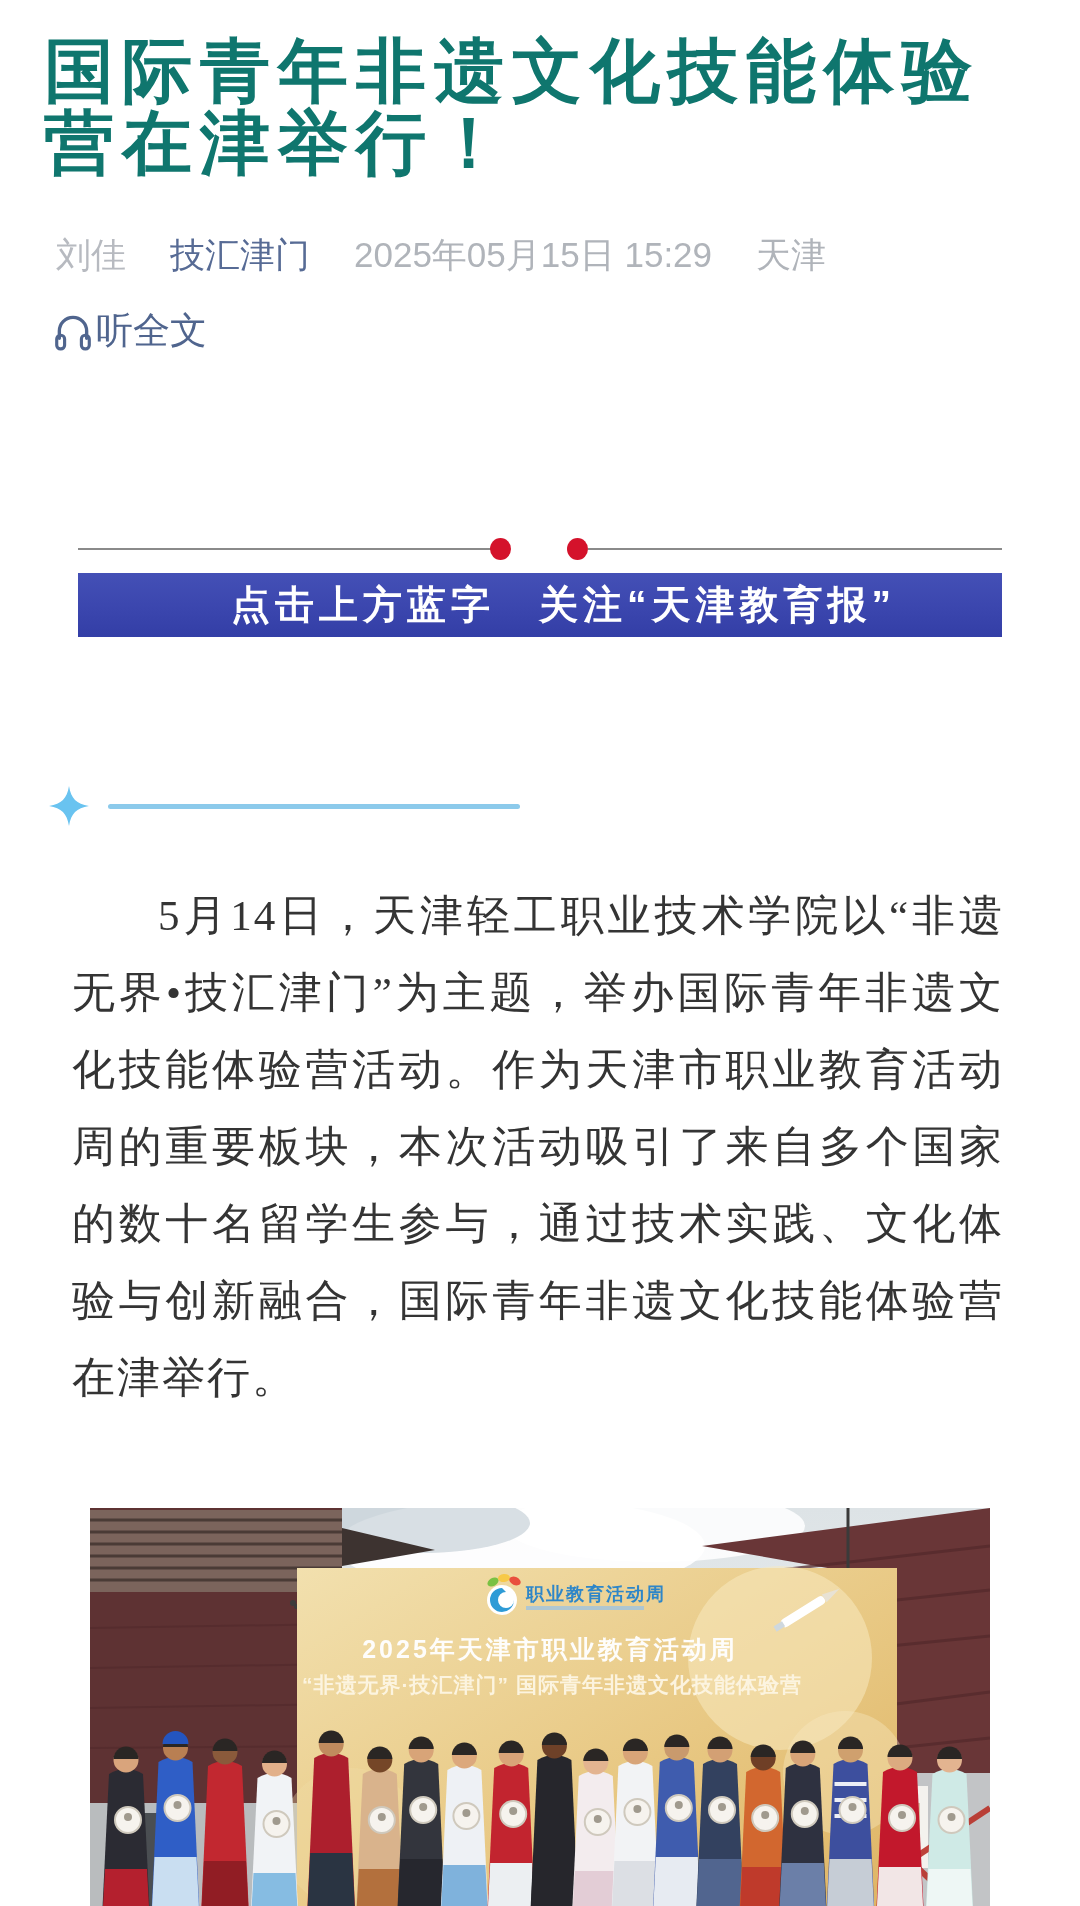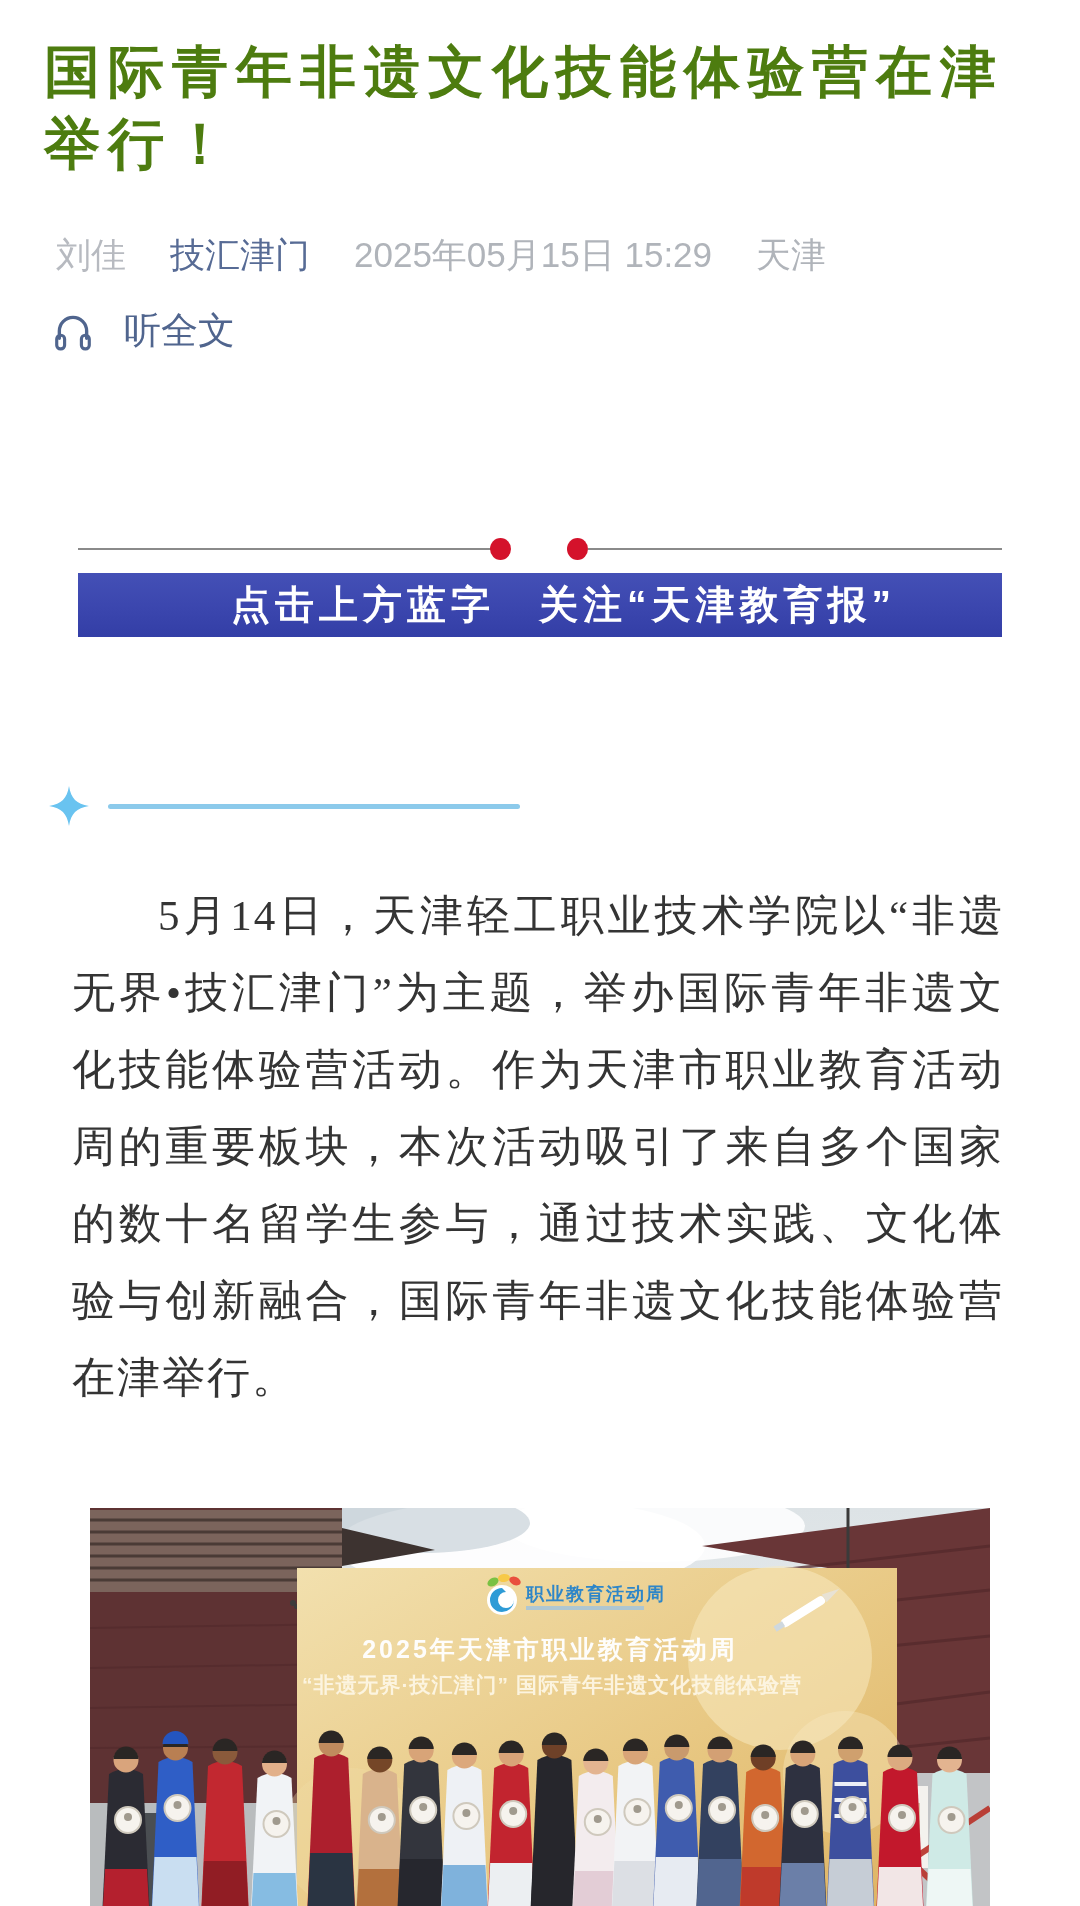--- a/index.html
+++ b/index.html
@@ -6,38 +6,38 @@
   body{
     width:1080px;height:1906px;background:#ffffff;overflow:hidden;
     font-family:"Liberation Sans",sans-serif;
   }
   .page{width:1080px;height:1906px;position:relative;background:#fff;}
 
   
   .title{
     margin:36px 42px 0 44px;
     font-family:"Liberation Serif",serif;
-    font-size:56px;line-height:72px;font-weight:600;
-    color:#4d7c0f;letter-spacing:8px;
+    font-size:70px;line-height:72px;font-weight:600;
+    color:#0f766e;letter-spacing:8px;
   }
 
   
   .byline{
     margin:54px 42px 0 56px;
     display:flex;align-items:flex-start;gap:44px;
     font-size:35px;line-height:42px;white-space:nowrap;
   }
   .byline .author{color:#b7bac0;}
   .byline .account{color:#576b95;text-decoration:none;cursor:pointer;}
   .byline .date,.byline .loc{color:#b0b4ba;}
 
   
   .listen{
     margin:30px 42px 0 52px;
-    display:flex;align-items:center;gap:30px;
+    display:flex;align-items:center;gap:2px;
     color:#50658e;font-size:37px;cursor:pointer;width:max-content;
   }
   .listen svg{display:block;}
 
   
   .divider{
     margin:182px 78px 0 78px;
     display:flex;align-items:center;height:22px;
   }
   .divider .hr{flex:1;height:0;border-top:2px solid #8a8a8a;}

